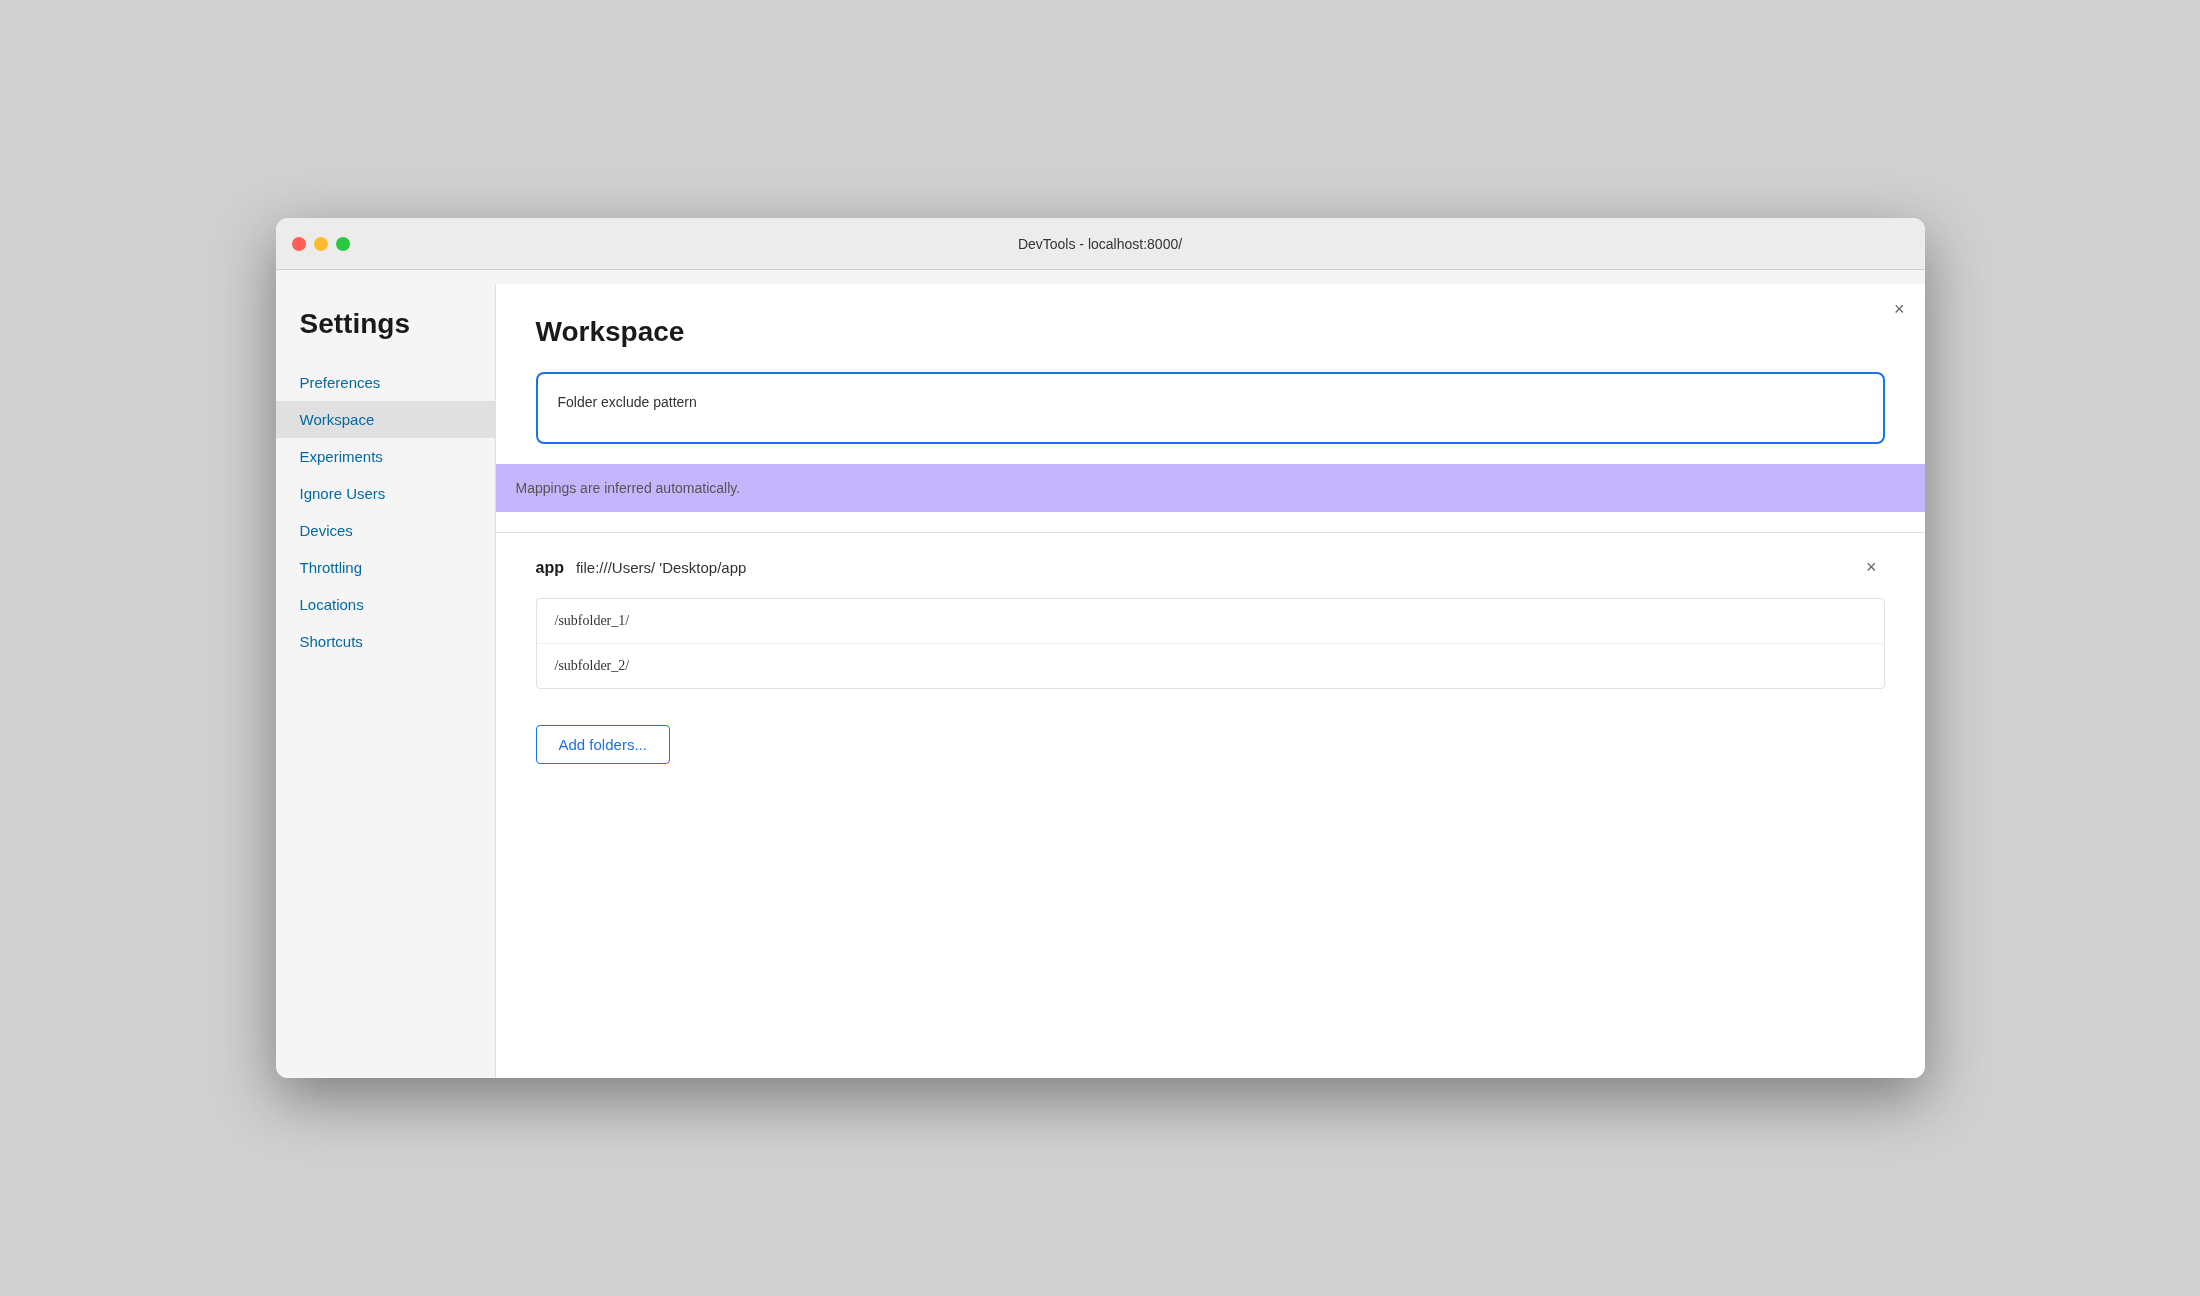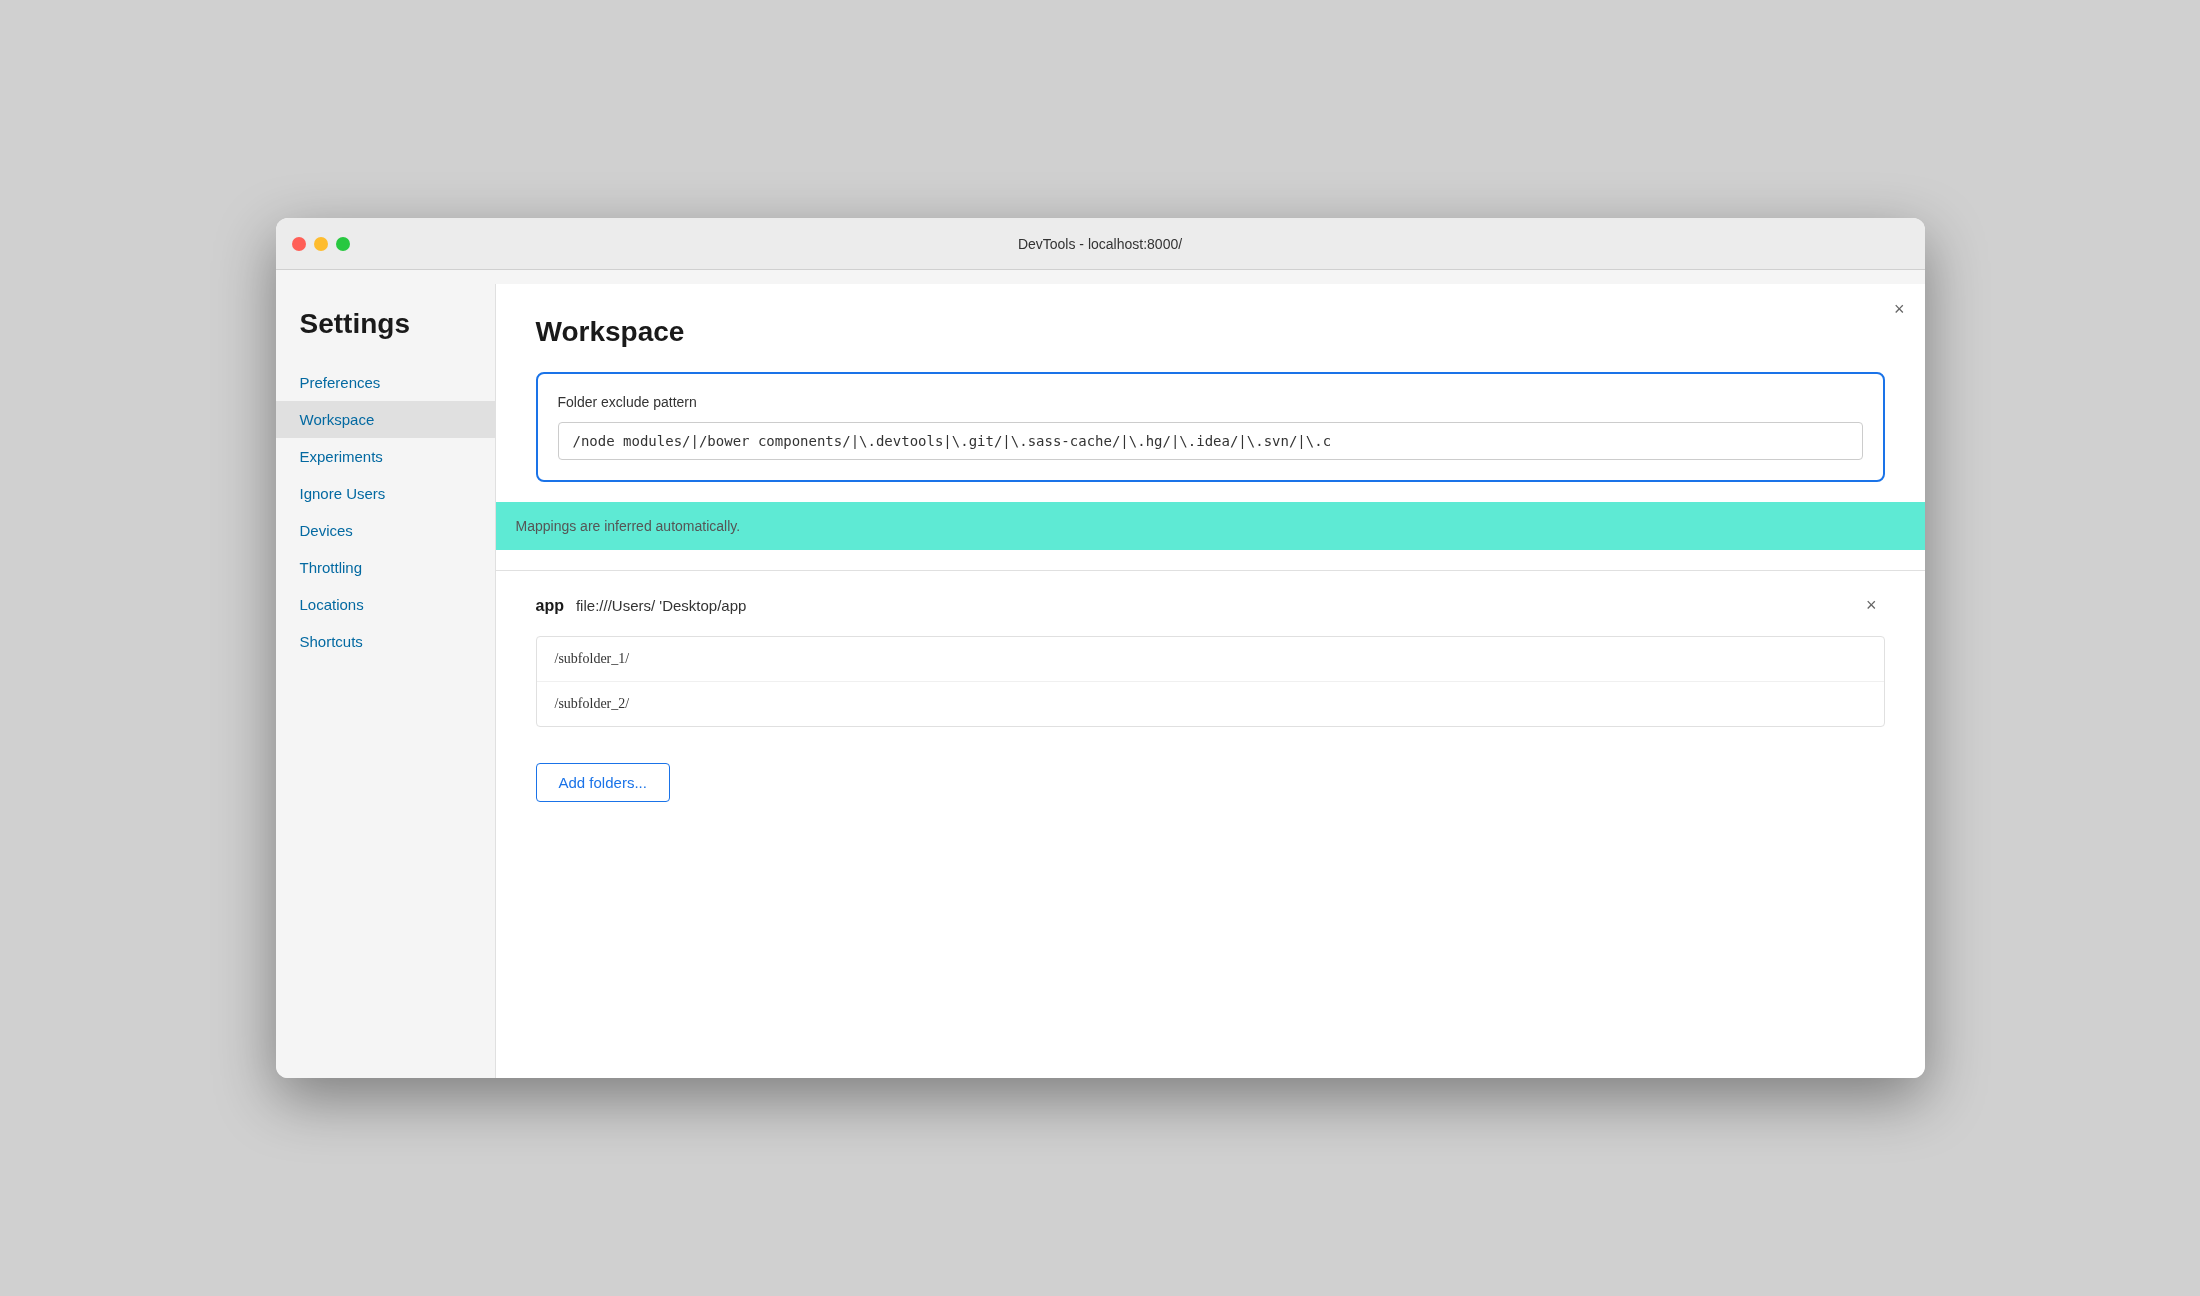--- a/index.html
+++ b/index.html
@@ -151,21 +151,21 @@
       border-radius: 4px;
       padding: 10px 14px;
       font-size: 14px;
       font-family: 'Menlo', 'Monaco', monospace;
       color: #333;
       background: #fff;
       outline: none;
     }
 
     .mappings-info {
-      background: #5eead4;
+      background: #c4b5fd;
       padding: 16px 20px;
       margin: 20px -40px;
       font-size: 14px;
       color: #555;
     }
 
     .workspace-entry {
       margin-top: 20px;
       padding-bottom: 12px;
     }
@@ -295,21 +295,20 @@
     </div>
 
     <div class="main-content">
       <button class="close-button">×</button>
 
       <h1 class="page-title">Workspace</h1>
 
       
       <div class="folder-exclude-section">
         <div class="folder-exclude-label">Folder exclude pattern</div>
-        <input class="folder-exclude-input" type="text" value="/node_modules/|/bower_components/|\.devtools|\.git/|\.sass-cache/|\.hg/|\.idea/|\.svn/|\.c" style="">
       </div>
 
       
       <div class="mappings-info">
         <span>Mappings are inferred automatically.</span>
       </div>
 
       <hr class="section-divider">
 
       

